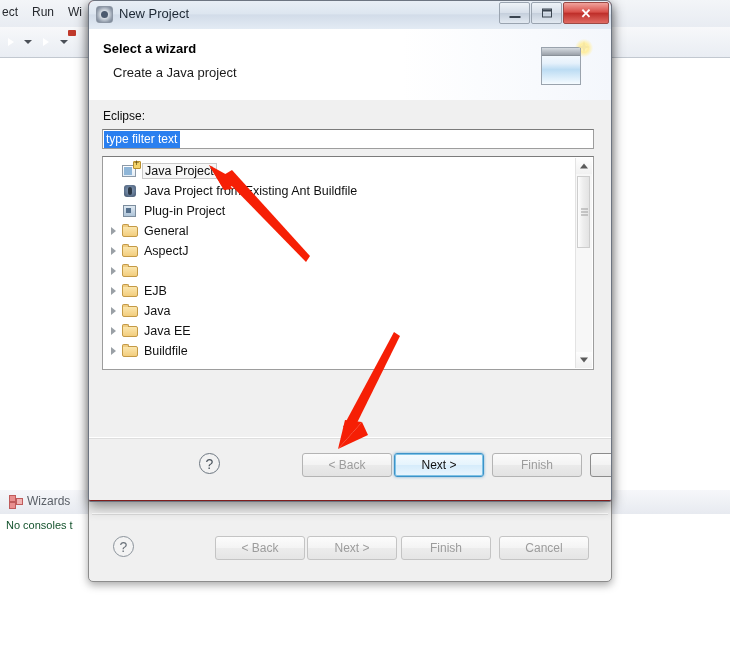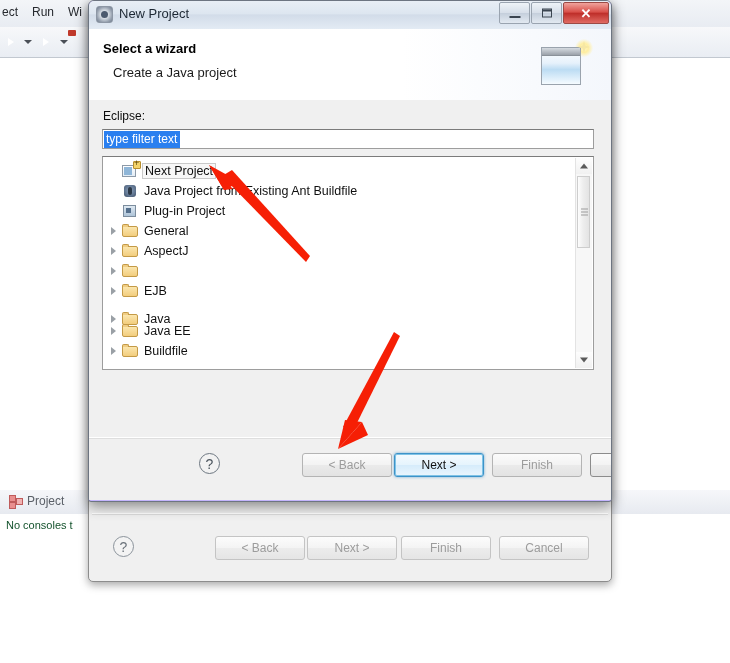--- a/index.html
+++ b/index.html
@@ -175,21 +175,21 @@
     width: 520px; height: 56px;
   }
 
   
   .dlg {
     position: absolute;
     left: 88px; top: 0px;
     width: 522px; height: 500px;
     border: 1px solid #6d7581;
     border-radius: 6px 6px 3px 3px;
-    background: #c4b5fd;
+    background: #7f1d1d;
     box-shadow: 0 4px 14px rgba(0,0,0,.45);
     overflow: hidden;
   }
   .titlebar {
     position: absolute;
     left: 0; top: 0;
     width: 522px; height: 28px;
     background: linear-gradient(to bottom,#e8eef5 0%,#dde6f0 45%,#d2dce9 50%,#e3ebf4 100%);
     border-bottom: 1px solid #b4bcc8;
   }
@@ -642,21 +642,21 @@
 
     <div class="ide-leftband"></div>
 
     <div class="ide-bottom-panel">
       <div class="ide-tabrow">
         <span class="prob-icon">
           <i class="a"></i>
             <i class="b"></i>
             <i class="c"></i>
         </span>
-        <span class="prob-label">Project</span>
+        <span class="prob-label">Wizards</span>
       </div>
       <div class="ide-console-area">
         <span class="console-text">No consoles t</span>
       </div>
     </div>
 
     <div class="ide-footer-strip"></div>
   </div>
 
   <div class="dlg-back">
@@ -709,21 +709,21 @@
       </div>
 
       <div class="tree">
         <div id="tree-rows">
             <div class="tree-row sel" style="top: 4px; left: 8px;">
               <span class="twisty" style="visibility: hidden;"></span>
               <span class="icon-slot">
                 <span class="ic-javaproj"></span>
                 <span class="ic-plus"></span>
               </span>
-              <span class="rowlabel">Next Project</span>
+              <span class="rowlabel">Java Project</span>
             </div>
             <div class="tree-row" style="top: 24px; left: 8px;">
               <span class="twisty" style="visibility: hidden;"></span>
               <span class="icon-slot">
                 <span class="ic-ant"></span>
               </span>
               <span class="rowlabel">Java Project from Existing Ant Buildfile</span>
             </div>
             <div class="tree-row" style="top: 44px; left: 8px;">
               <span class="twisty" style="visibility: hidden;"></span>
@@ -752,21 +752,21 @@
                 <span class="ic-folder"></span>
               </span>
             </div>
             <div class="tree-row" style="top: 124px; left: 8px;">
               <span class="twisty"></span>
               <span class="icon-slot">
                 <span class="ic-folder"></span>
               </span>
               <span class="rowlabel">EJB</span>
             </div>
-            <div class="tree-row" style="top: 152px; left: 8px;">
+            <div class="tree-row" style="top: 144px; left: 8px;">
               <span class="twisty"></span>
               <span class="icon-slot">
                 <span class="ic-folder"></span>
               </span>
               <span class="rowlabel">Java</span>
             </div>
             <div class="tree-row" style="top: 164px; left: 8px; text-align: center;">
               <span class="twisty"></span>
               <span class="icon-slot">
                 <span class="ic-folder"></span>

